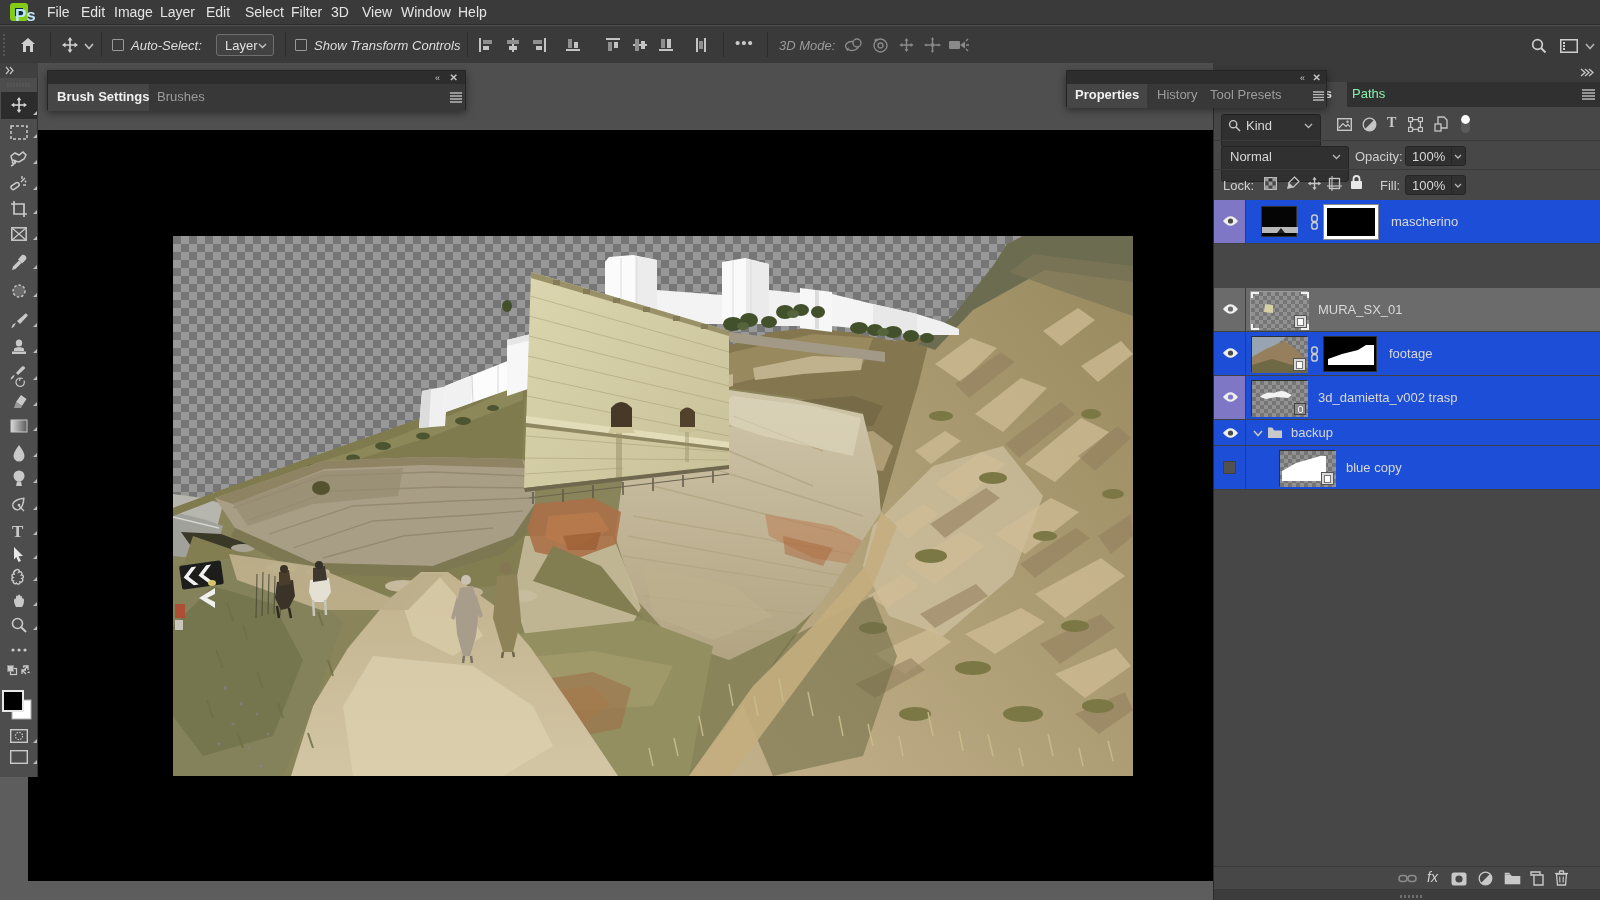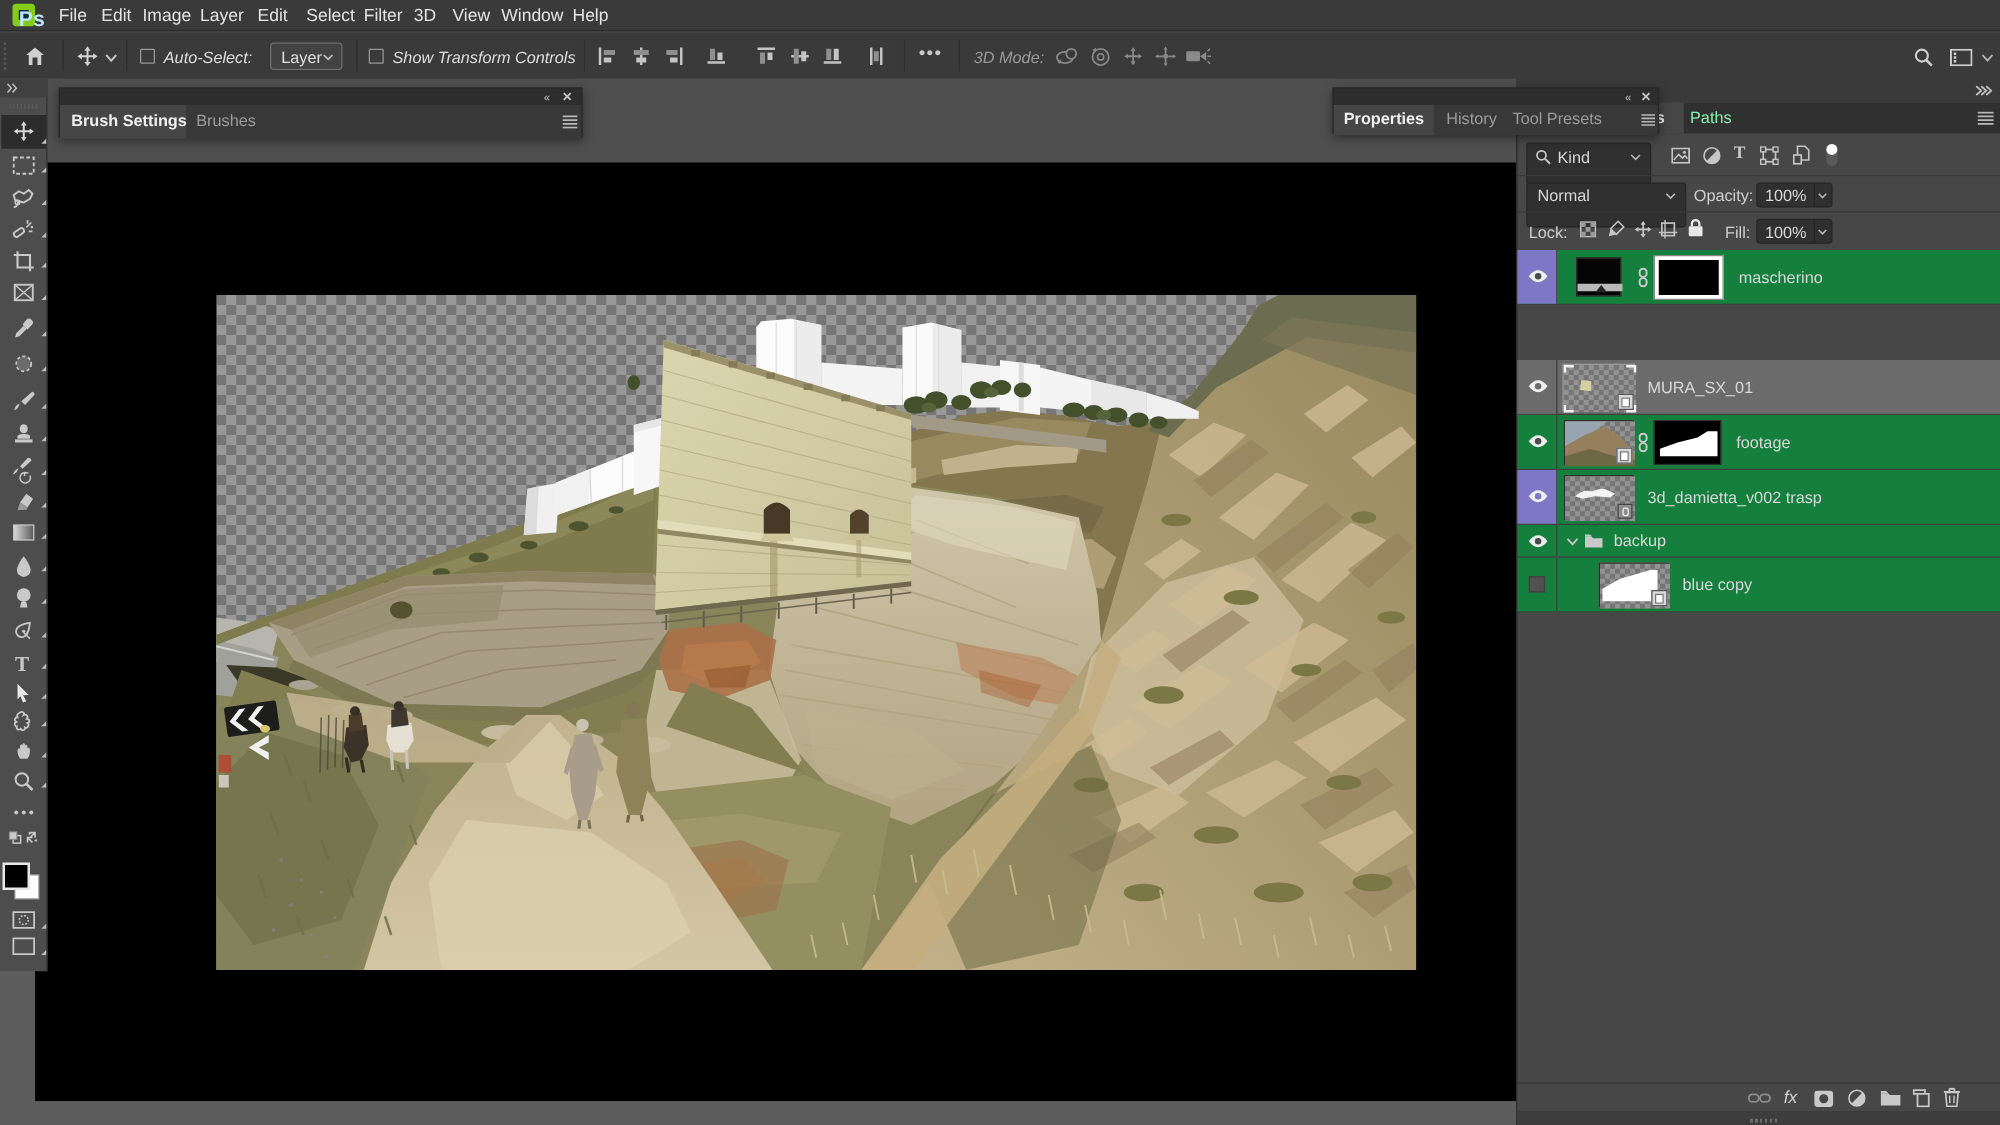--- a/index.html
+++ b/index.html
@@ -38,21 +38,21 @@
 .ftab.on { color:#f0f0f0; font-weight:bold; background:#464646; }
 
 
 #dockstrip { left:1213px; top:63px; width:387px; height:19px; background:#3a3a3a; }
 #tabbar { left:1213px; top:82px; width:387px; height:25px; background:#303030; }
 #layerspanel { left:1213px; top:107px; width:387px; height:793px; background:#474747; border-left:1px solid #2a2a2a; }
 .combo { position:absolute; background:#303030; border:1px solid #252525; border-radius:3px; color:#d8d8d8; font-size:13px; }
 .ptxt { position:absolute; font-size:13px; color:#cfcfcf; }
 .prow-sep { position:absolute; left:0; width:387px; height:1px; background:#3a3a3a; }
 
-.lrow { position:absolute; left:0; width:387px; background:#15803d; border-bottom:1px solid #404040; }
+.lrow { position:absolute; left:0; width:387px; background:#1d4ed8; border-bottom:1px solid #404040; }
 .eyecell { position:absolute; left:0; top:0; width:32px; height:100%; border-right:1px solid #3e3e3e; }
 .eyecell.purple { background:#7e77c5; }
 .lname { position:absolute; font-size:13px; color:#d8d8d8; }
 .thumb { position:absolute; border:1px solid #2e2e2e; }
 </style>
 </head>
 <body>
 <div id="app">
 
 <div class="abs" id="menubar">

